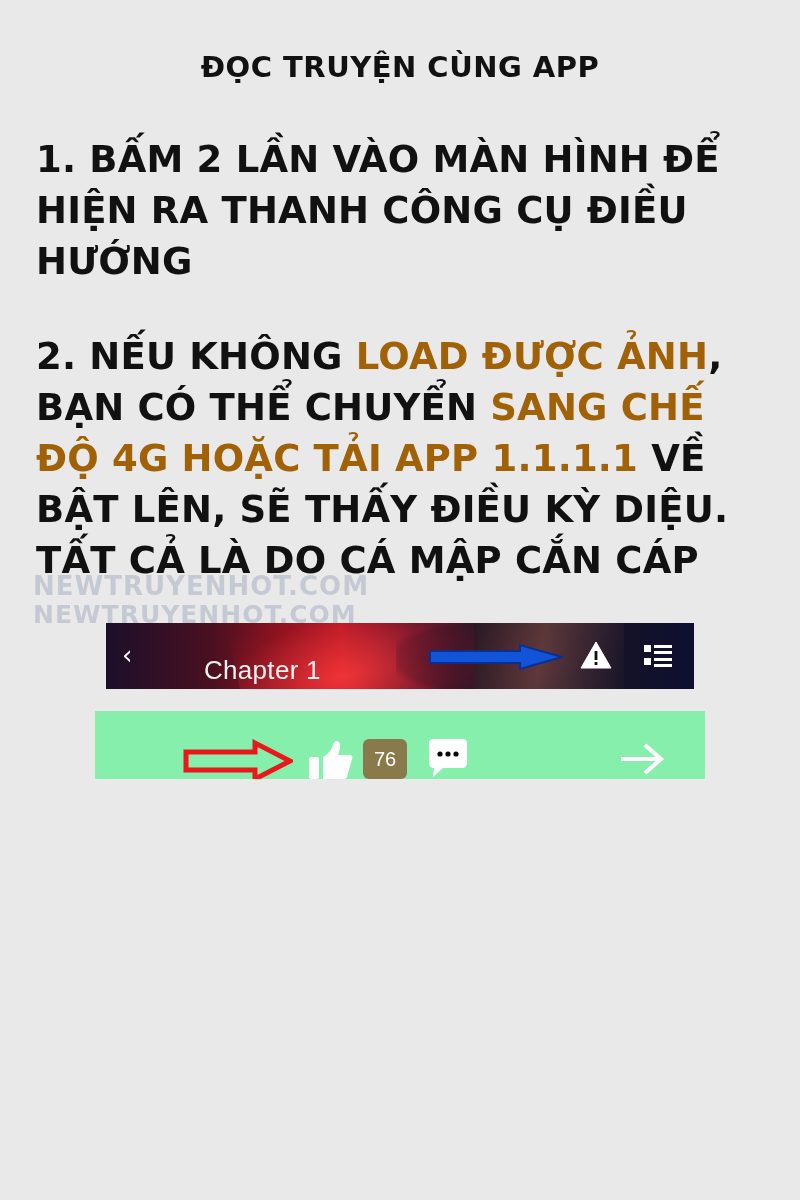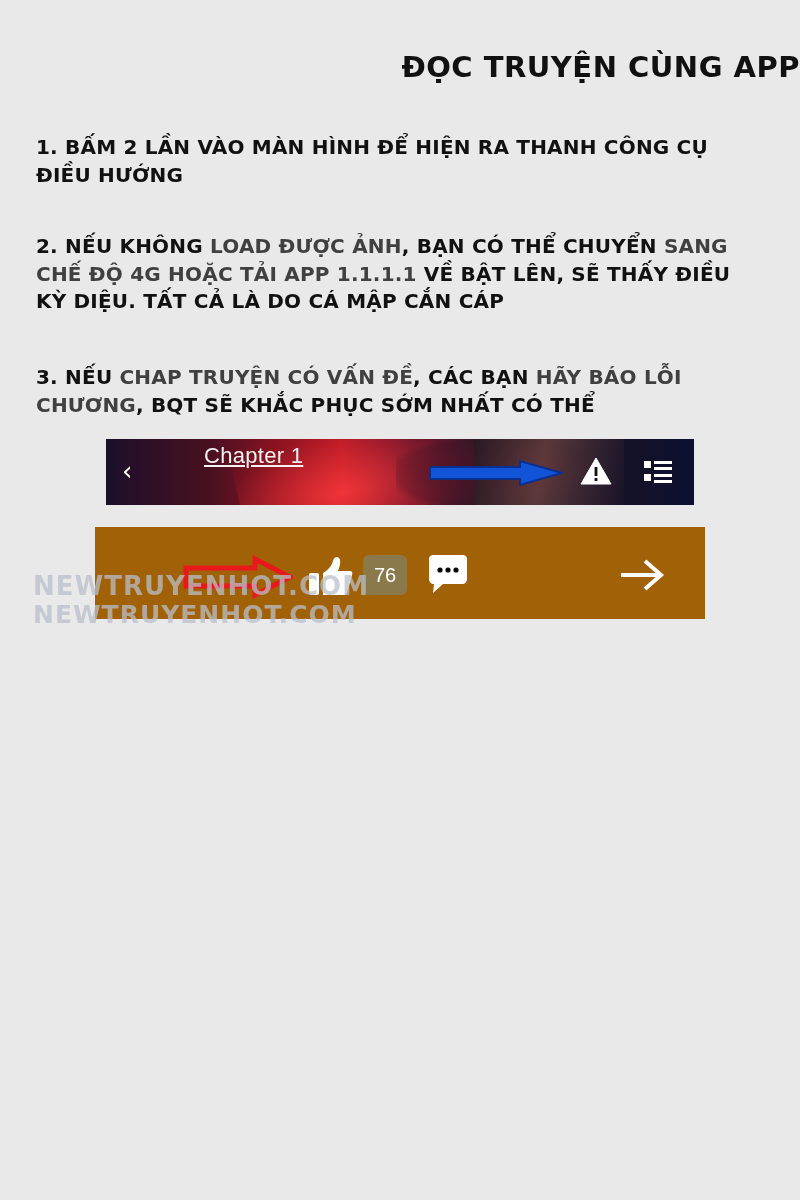--- a/index.html
+++ b/index.html
@@ -15,45 +15,45 @@
     position: relative;
   }
   .page {
     position: relative;
     width: 800px;
     height: 1200px;
     background: #e9e9e9;
     box-sizing: border-box;
   }
   .title {
-    text-align: right;
+    text-align: center;
     font-size: 29px;
     font-weight: bold;
     letter-spacing: 0.5px;
     color: #111;
     padding-top: 50px;
     text-transform: uppercase;
   }
   .content {
     padding: 0 36px;
   }
   .para {
-    font-size: 20px;
+    font-size: 37px;
     font-weight: bold;
     line-height: 1.38;
     color: #111;
     text-transform: uppercase;
     letter-spacing: 0.2px;
   }
   .p1 { margin-top: 50px; }
   .p2 { margin-top: 44px; }
   .p3 { margin-top: 48px; }
   .p4 { margin-top: 44px; }
   .p5 { margin-top: 46px; }
-  .red { color: #404040; }
+  .red { color: #a16207; }
   .blk { color: #111; }
 
   
   .watermark {
     position: absolute;
     left: 33px;
     top: 572px;
     color: #b9bfcc;
     opacity: 0.75;
     font-weight: bold;
@@ -97,28 +97,27 @@
   .shot-chapter .back-arrow {
     position: absolute;
     left: 16px; top: 17px;
     color: #fff;
     font-size: 26px;
     line-height: 30px;
     font-weight: normal;
   }
   .shot-chapter .chapter-label {
     position: absolute;
-    left: 98px; top: 4px;
+    left: 98px; top: 32px;
     color: #f2f2f2;
-    font-size: 22px;
+    font-size: 26px;
     font-weight: normal;
     text-transform: none;
     letter-spacing: 0.3px;
     font-family: "Liberation Sans", sans-serif;
-    text-decoration: underline;
   }
   .blue-arrow {
     position: absolute;
     left: 322px;
     top: 20px;
     width: 136px;
     height: 28px;
   }
   .shot-chapter .warn-icon {
     position: absolute;
@@ -129,22 +128,22 @@
     position: absolute;
     right: 22px; top: 20px;
     width: 28px; height: 26px;
   }
 
   
   .shot-bottom {
     position: relative;
     margin: 22px auto 0 auto;
     width: 610px;
-    height: 92px;
-    background: #a16207;
+    height: 68px;
+    background: #86efac;
     overflow: hidden;
   }
   .shot-bottom .red-arrow {
     position: absolute;
     left: 88px; top: 28px;
     width: 110px; height: 44px;
   }
   .shot-bottom .thumb {
     position: absolute;
     left: 212px; top: 26px;
@@ -185,23 +184,20 @@
   <div class="content">
 
     <p class="para p1">
       <span class="blk">1. BẤM 2 LẦN VÀO MÀN HÌNH ĐỂ HIỆN RA THANH CÔNG CỤ ĐIỀU HƯỚNG</span>
     </p>
 
     <p class="para p2">
       <span class="blk">2. NẾU KHÔNG </span><span class="red">LOAD ĐƯỢC ẢNH</span><span class="blk">, BẠN CÓ THỂ CHUYỂN </span><span class="red">SANG CHẾ ĐỘ 4G HOẶC TẢI APP 1.1.1.1</span><span class="blk"> VỀ BẬT LÊN, SẼ THẤY ĐIỀU KỲ DIỆU. TẤT CẢ LÀ DO CÁ MẬP CẮN CÁP</span>
     </p>
 
-    <p class="para p3">
-      <span class="blk">3. NẾU </span><span class="red">CHAP TRUYỆN CÓ VẤN ĐỀ</span><span class="blk">, CÁC BẠN </span><span class="red">HÃY BÁO LỖI CHƯƠNG</span><span class="blk">, BQT SẼ KHẮC PHỤC SỚM NHẤT CÓ THỂ</span>
-    </p>
 
     <div class="shot-chapter">
       <div class="swirl"></div>
       <div class="swirl2"></div>
       <div class="face"></div>
 
       <div class="back-arrow">‹</div>
       <div class="chapter-label">Chapter 1</div>
 
       <svg class="blue-arrow" viewBox="0 0 136 28">

